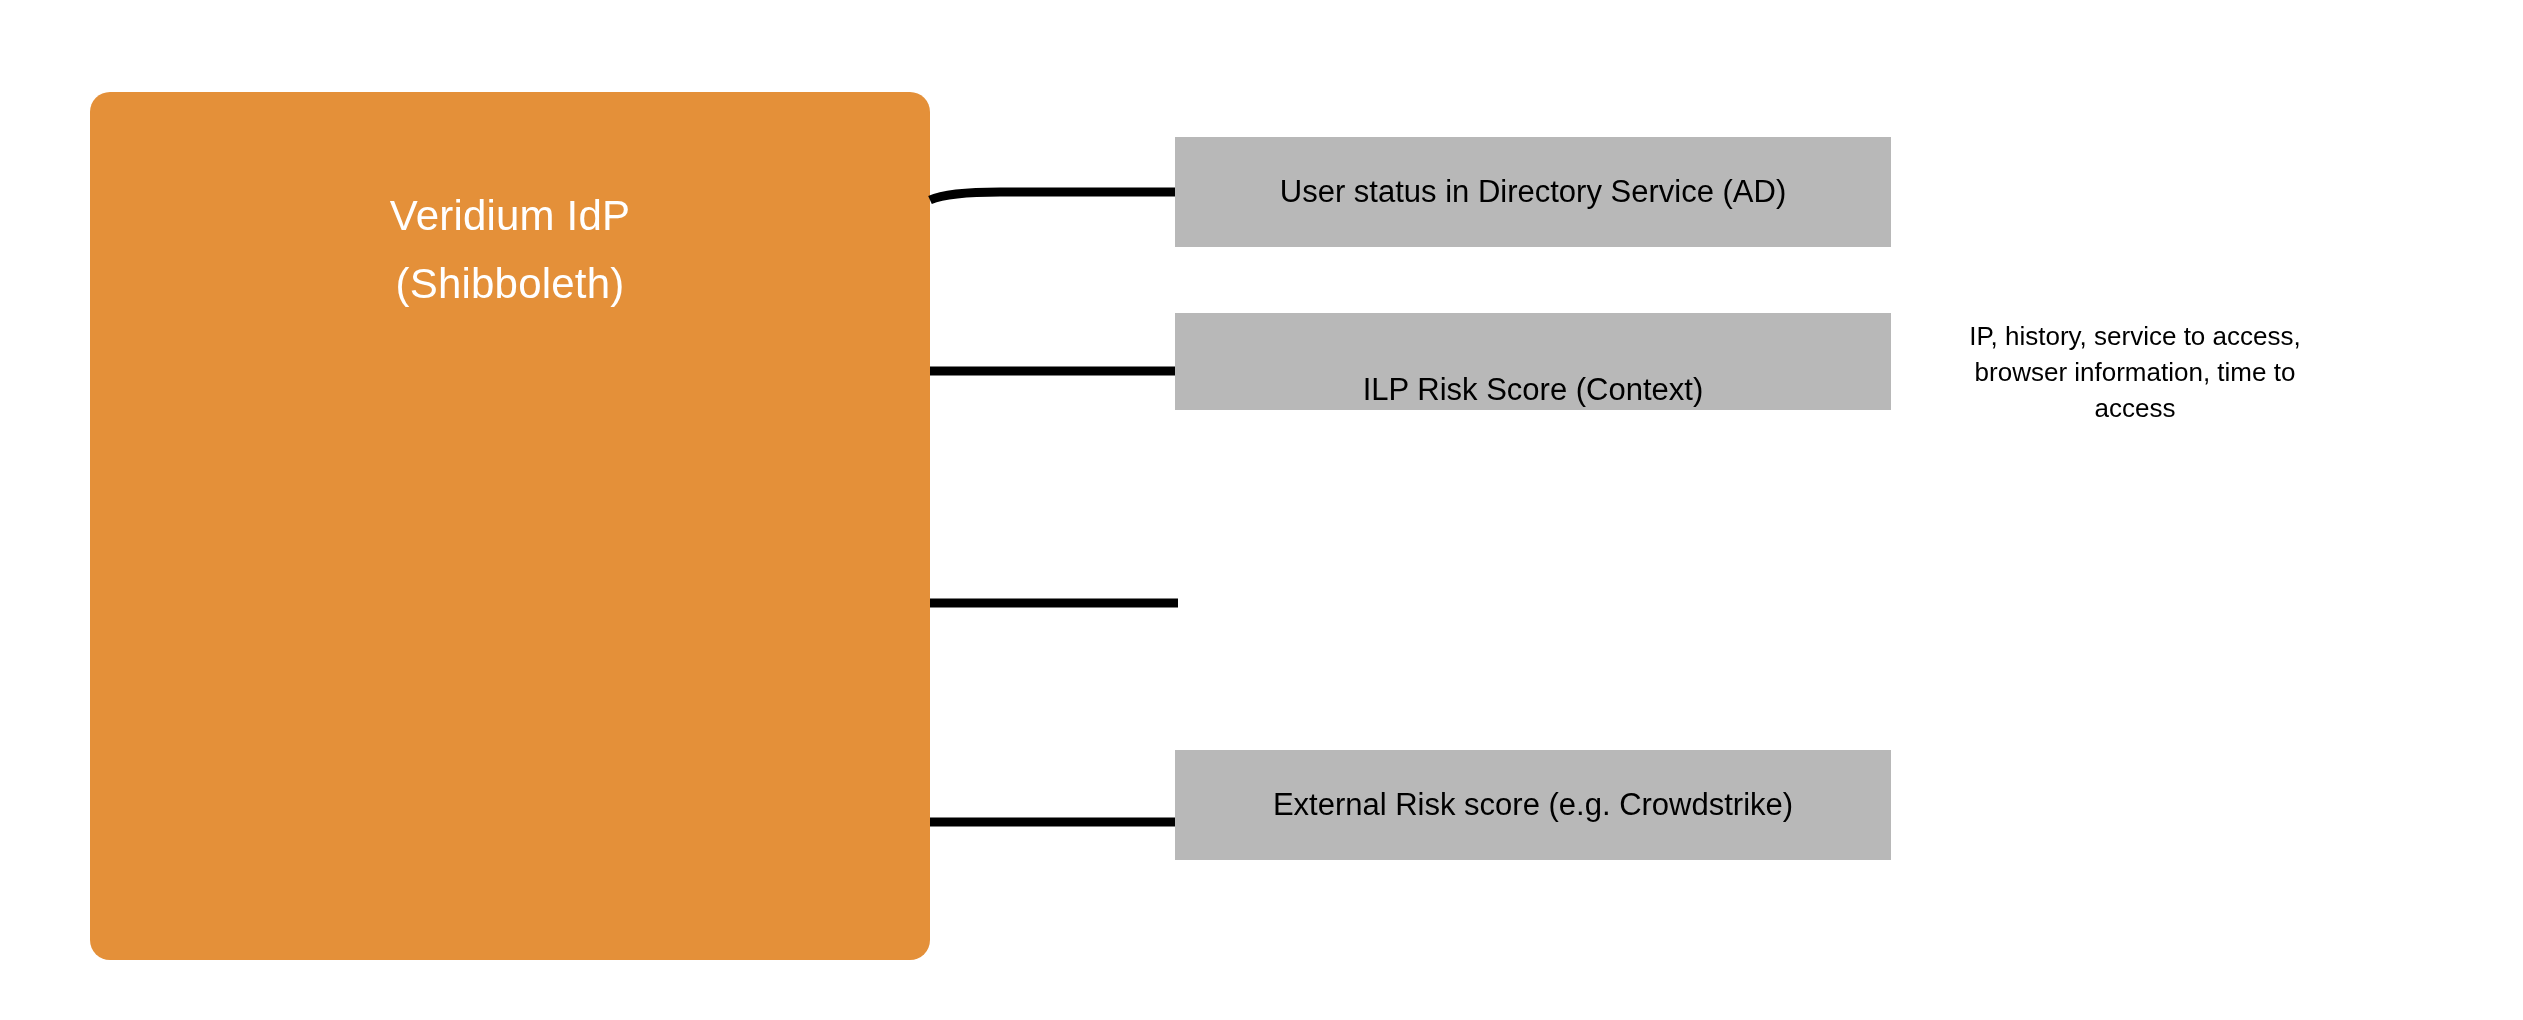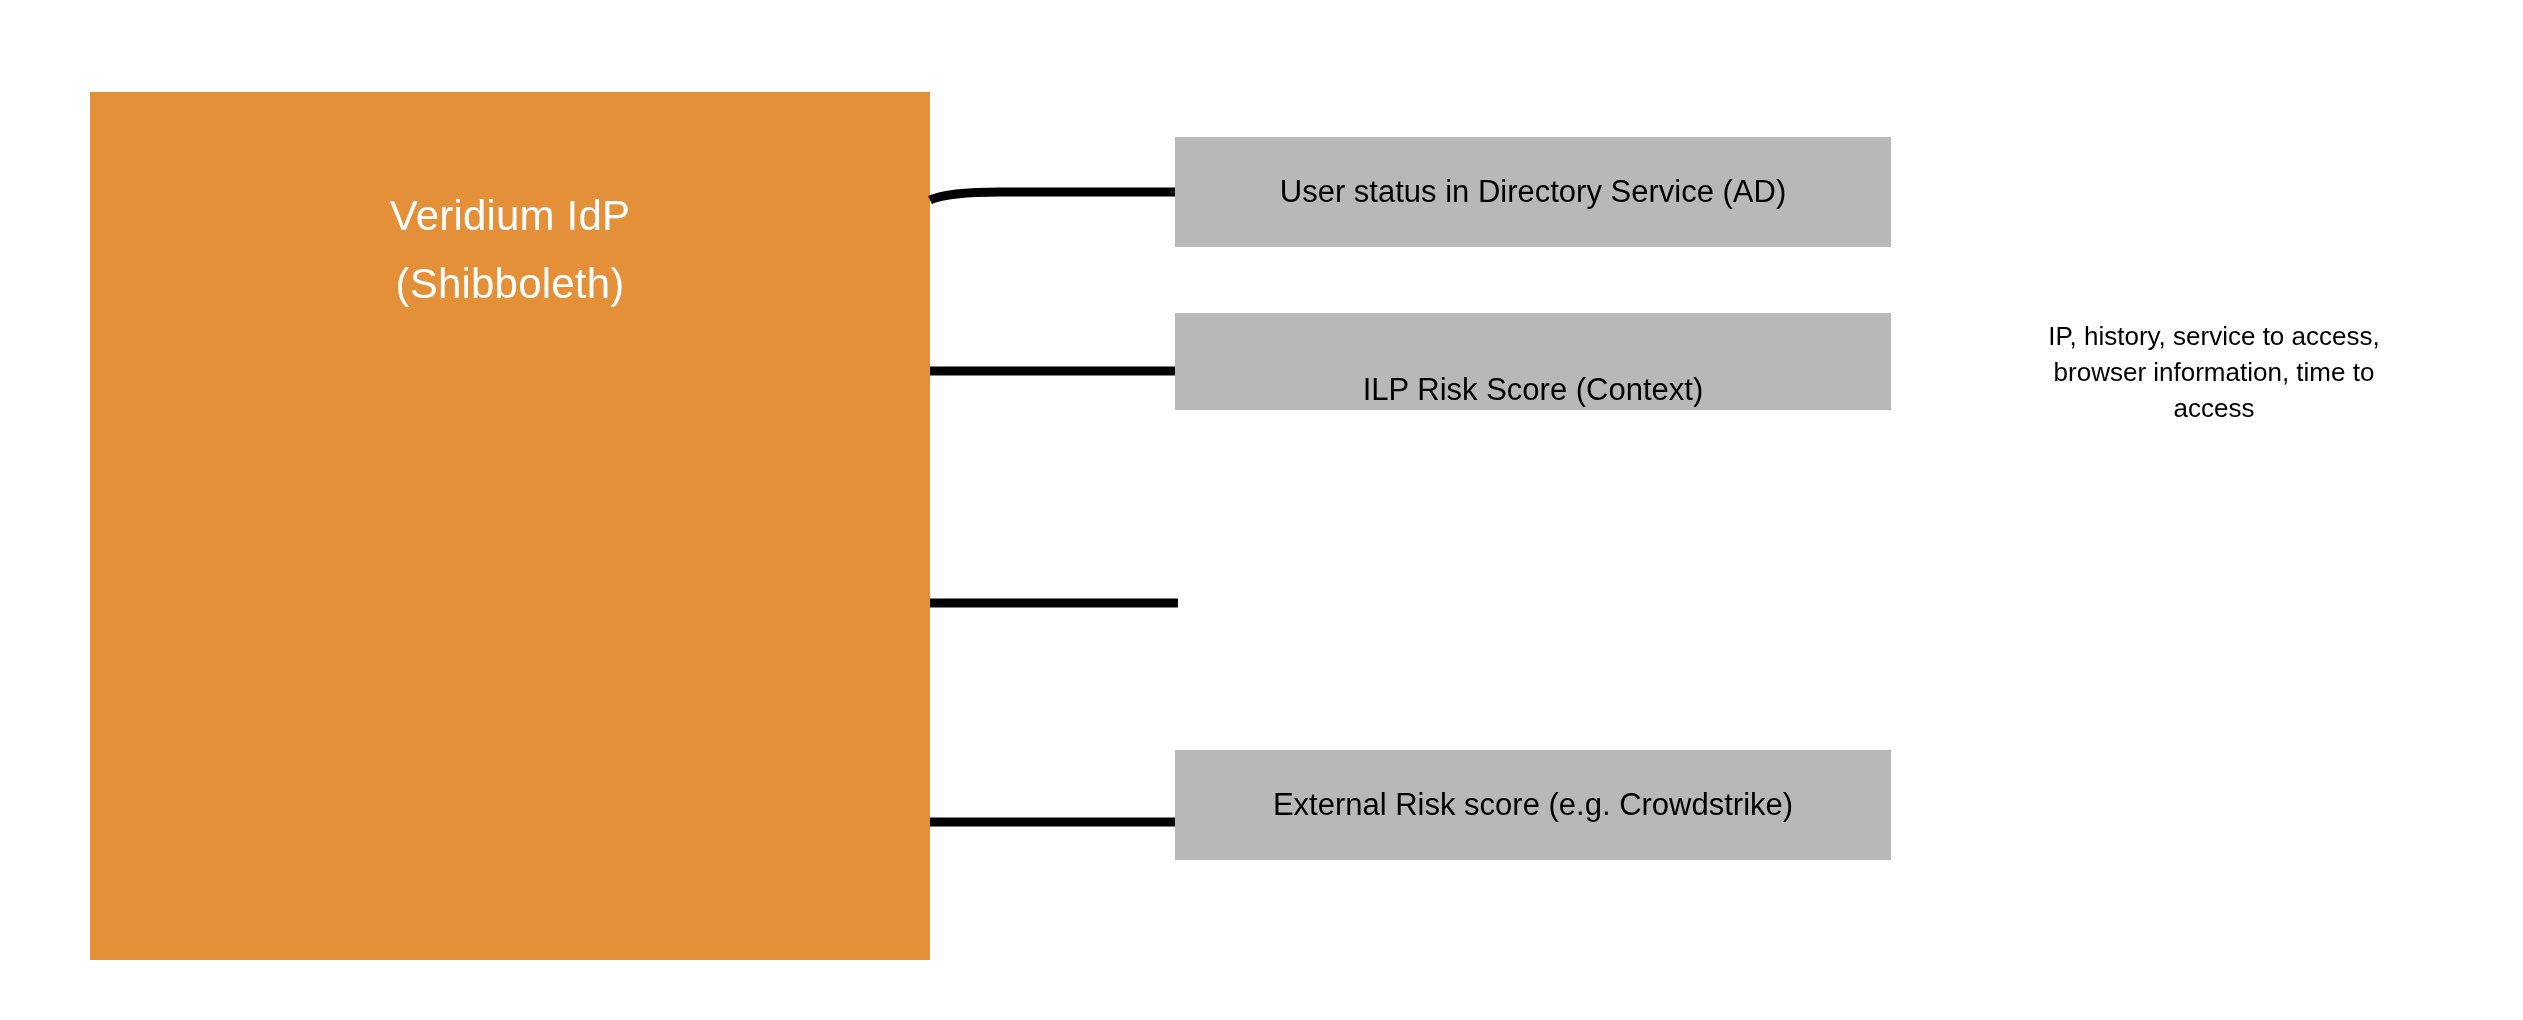--- a/index.html
+++ b/index.html
@@ -20,20 +20,21 @@
 
   
   .idp-box {
     position: absolute;
     left: 90px;
     top: 92px;
     width: 840px;
     height: 868px;
     background: #E49039;
     box-sizing: border-box;
+    border-radius: 20px;
   }
   .idp-label {
     position: absolute;
     left: 0;
     top: 90px;
     width: 100%;
     text-align: center;
     color: #ffffff;
     font-size: 42px;
     line-height: 68px;
@@ -70,21 +71,21 @@
     left: 0;
     top: 0;
     width: 2523px;
     height: 1020px;
     pointer-events: none;
   }
 
   
   .annotation {
     position: absolute;
-    left: 1974px;
+    left: 1895px;
     top: 318px;
     width: 480px;
     text-align: center;
     color: #000000;
     font-size: 26px;
     line-height: 36px;
     white-space: pre-line;
   }
 </style>
 </head>

